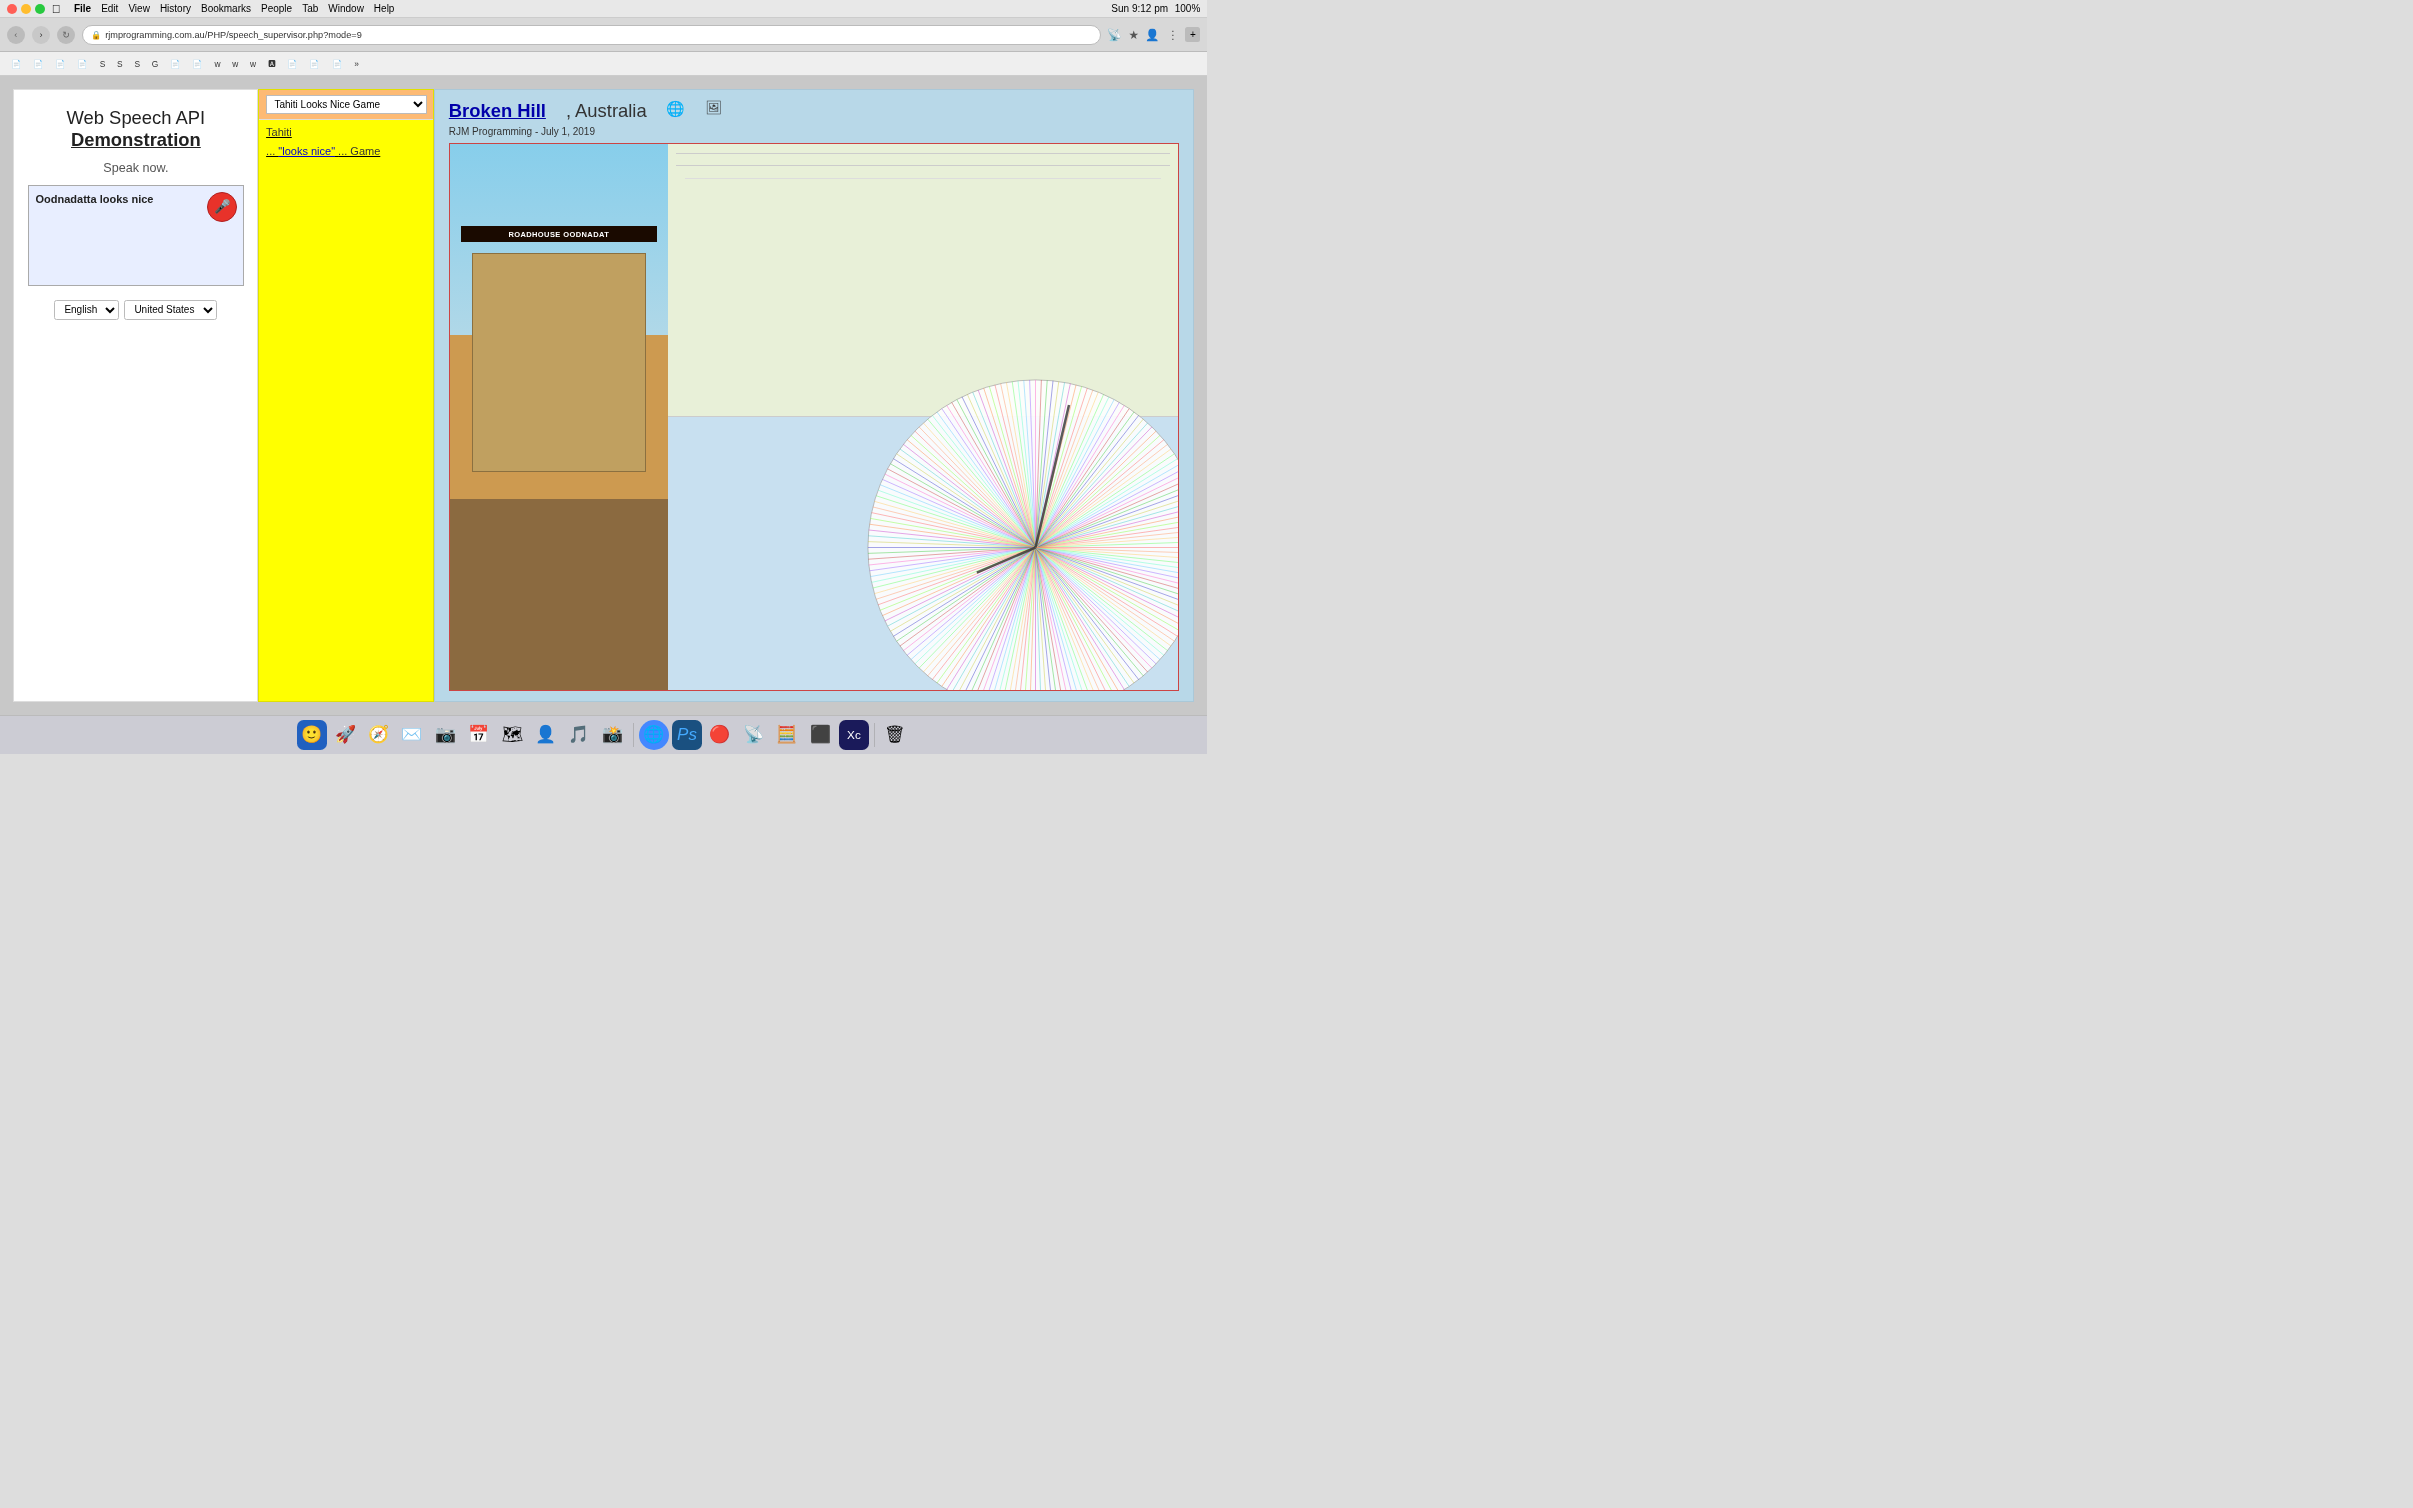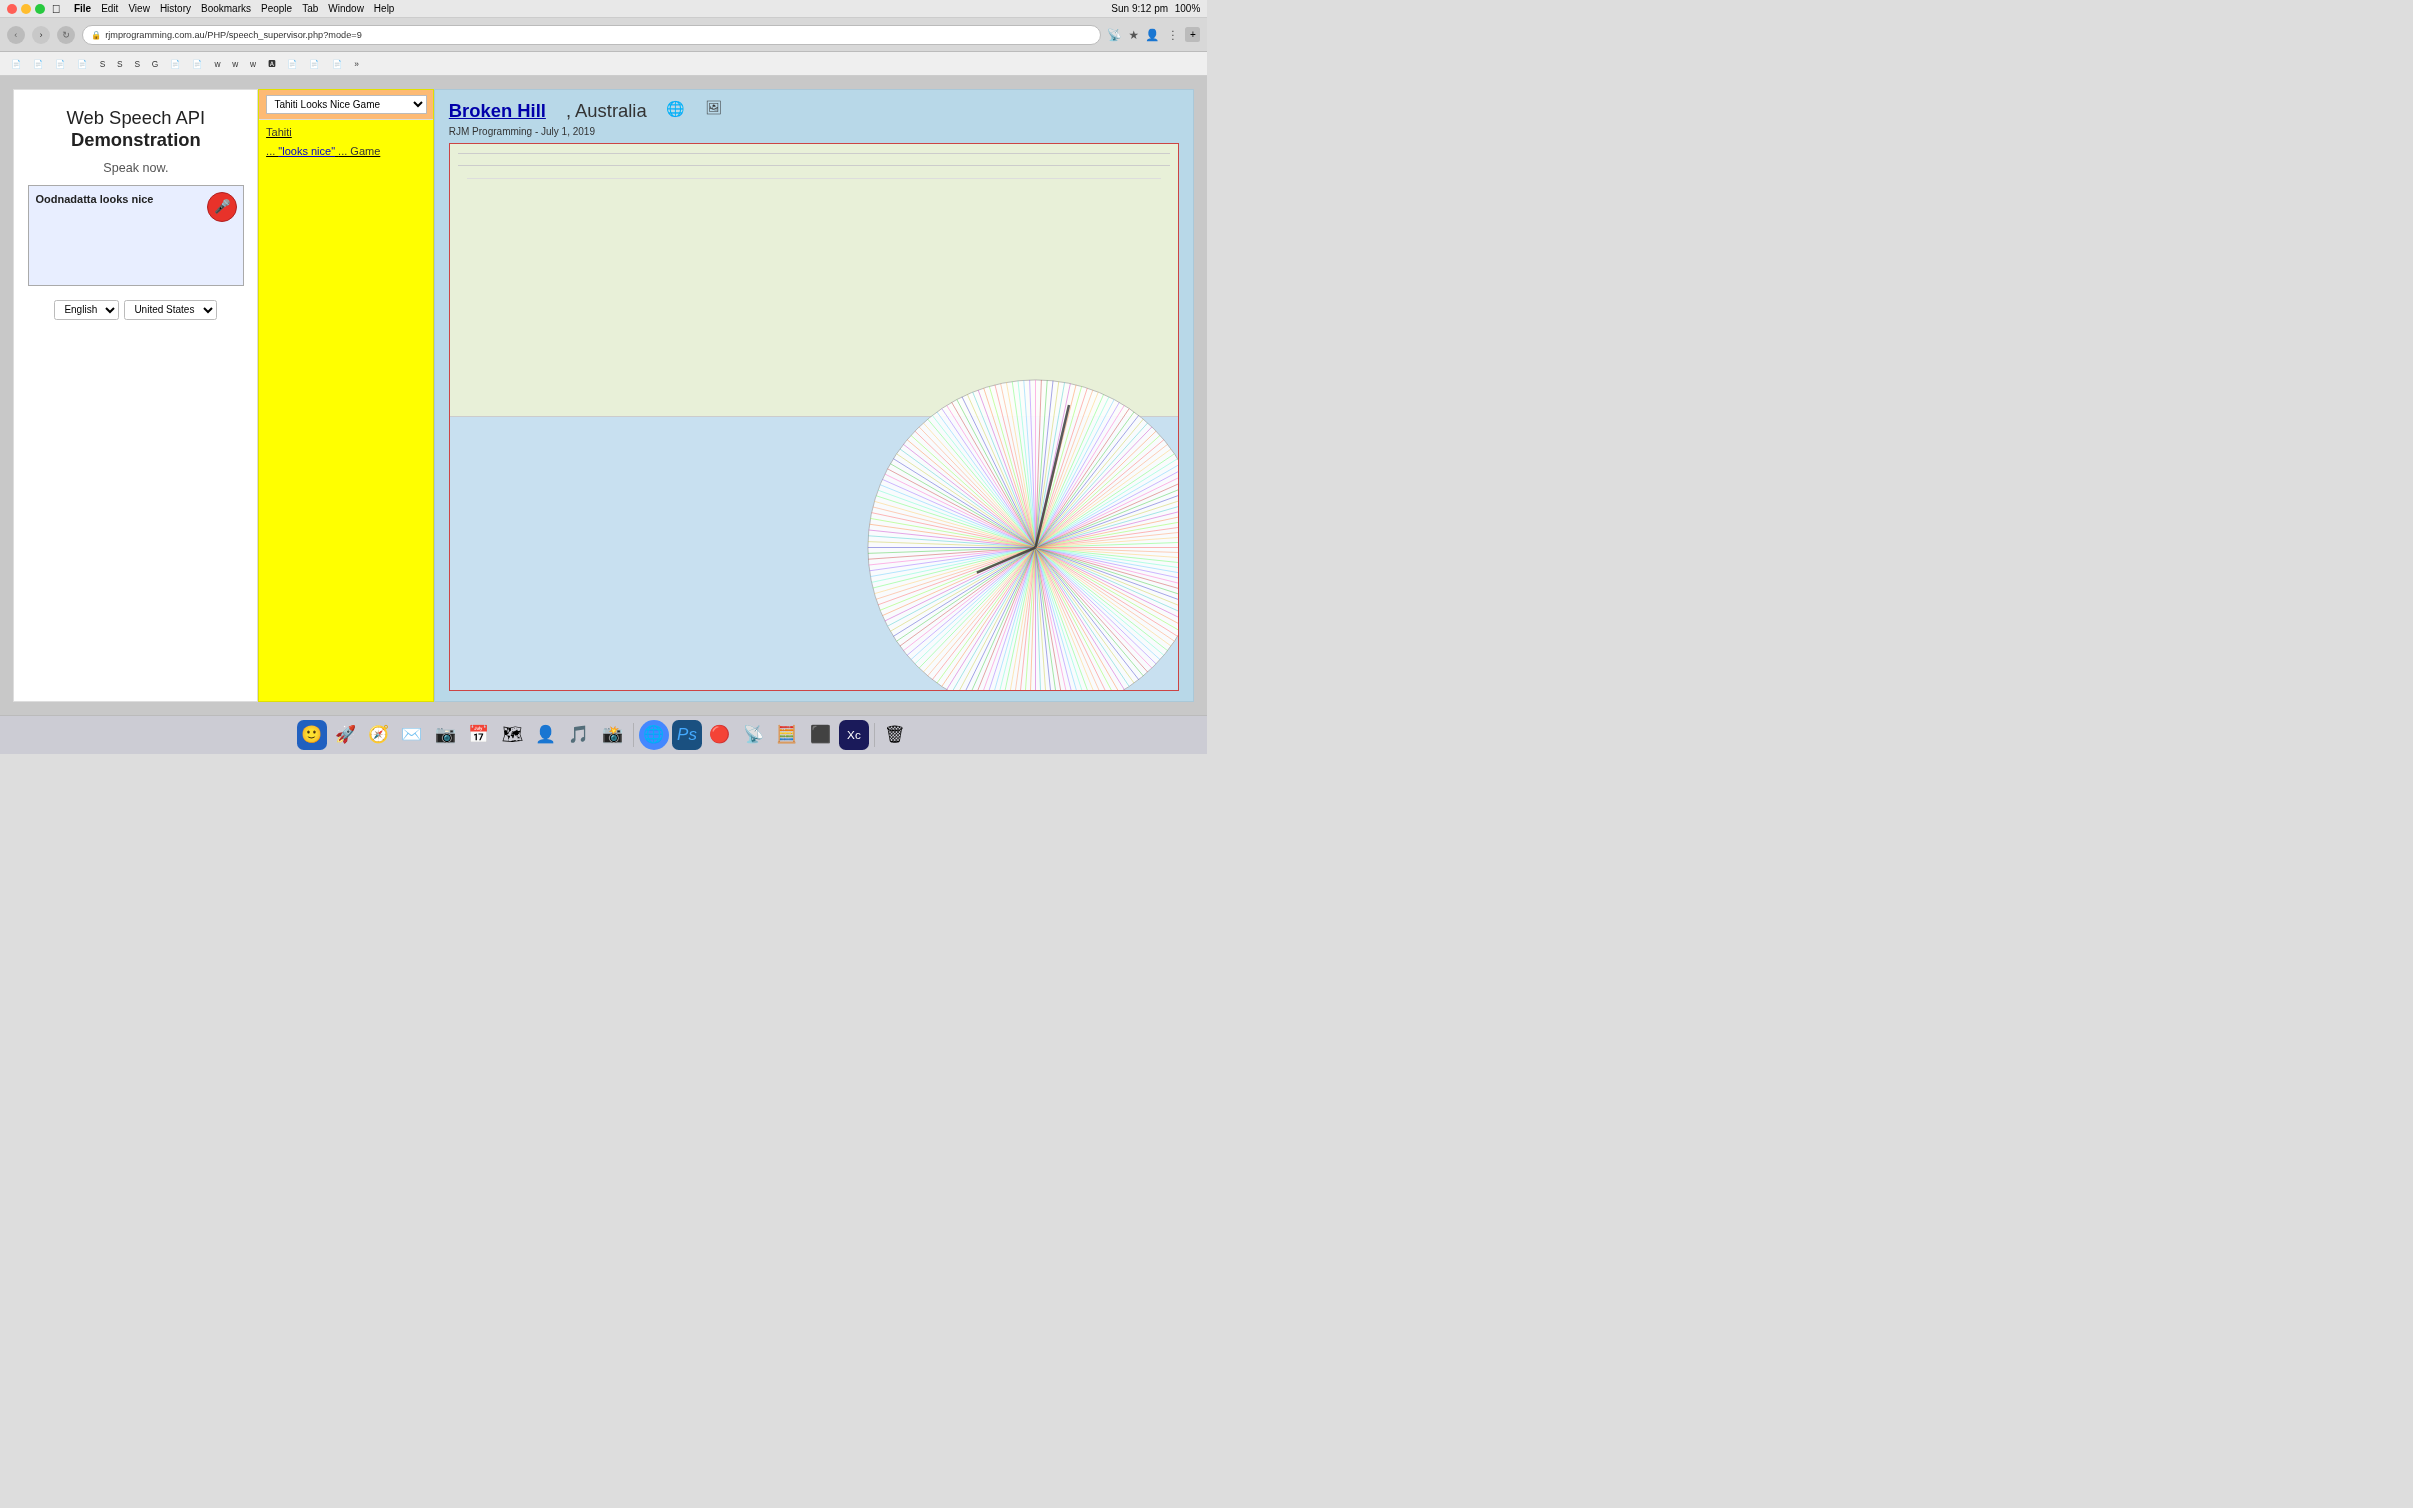--- a/index.html
+++ b/index.html
@@ -106,21 +106,21 @@
       flex-direction: column;
       align-items: center;
     }
     .panel-title {
       font-size: 18.4px;
       font-weight: 300;
       text-align: center;
       margin-bottom: 10px;
       color: #222;
     }
-    .panel-title strong { font-weight: 600; }
+    .panel-title strong { font-weight: 600; text-decoration: underline; }
     .speak-now {
       font-size: 12.6px;
       color: #555;
       margin-bottom: 10px;
     }
     .mic-button {
       position: absolute;
       right: 6.7px;
       top: 6.7px;
       width: 30px;
@@ -423,20 +423,36 @@
       <a href="#">Broken Hill</a>
       <span>, Australia</span>
       <span style="font-size:15px;">🌐</span>
       <span style="font-size:13.4px;">🖼</span>
     </div>
 
     <div class="right-credit">RJM Programming - July 1, 2019</div>
 
     <div class="right-images-area">
 
+      <div class="roadhouse-photo">
+        <div class="roadhouse-photo-inner">
+
+          <div style="position:absolute;top:0;left:0;right:0;height:35%;background:linear-gradient(180deg,#87ceeb,#b0d8e8);"></div>
+
+          <div style="position:absolute;top:35%;left:0;right:0;height:30%;background:#cd9a50;"></div>
+
+          <div style="position:absolute;top:65%;left:0;right:0;bottom:0;background:#8b6a40;"></div>
+
+          <div style="position:absolute;top:20%;left:10%;right:10%;height:40%;background:#c0a060;border:1.7px solid #8b7040;"></div>
+
+          <div style="position:absolute;top:15%;left:5%;right:5%;background:#1a0a00;color:white;font-size:7.5px;font-weight:700;padding:3.4px 1.7px;text-align:center;letter-spacing:0.4px;">
+            <span>ROADHOUSE OODNADAT</span>
+          </div>
+        </div>
+      </div>
 
       <div class="map-area" style="position:relative;overflow:hidden;background:#e8f0e8;">
 
         <div style="position:absolute;top:0;left:0;right:0;height:50%;background:#e8f0d8;border-bottom:0.8px solid #ccc;">
 
           <div style="position:absolute;top:8.4px;left:8.4px;right:8.4px;height:0.8px;background:#ccc;"></div>
           <div style="position:absolute;top:21px;left:8.4px;right:8.4px;height:0.8px;background:#ccc;"></div>
           <div style="position:absolute;top:34px;left:17px;right:17px;height:0.8px;background:#ddd;"></div>
         </div>
 

